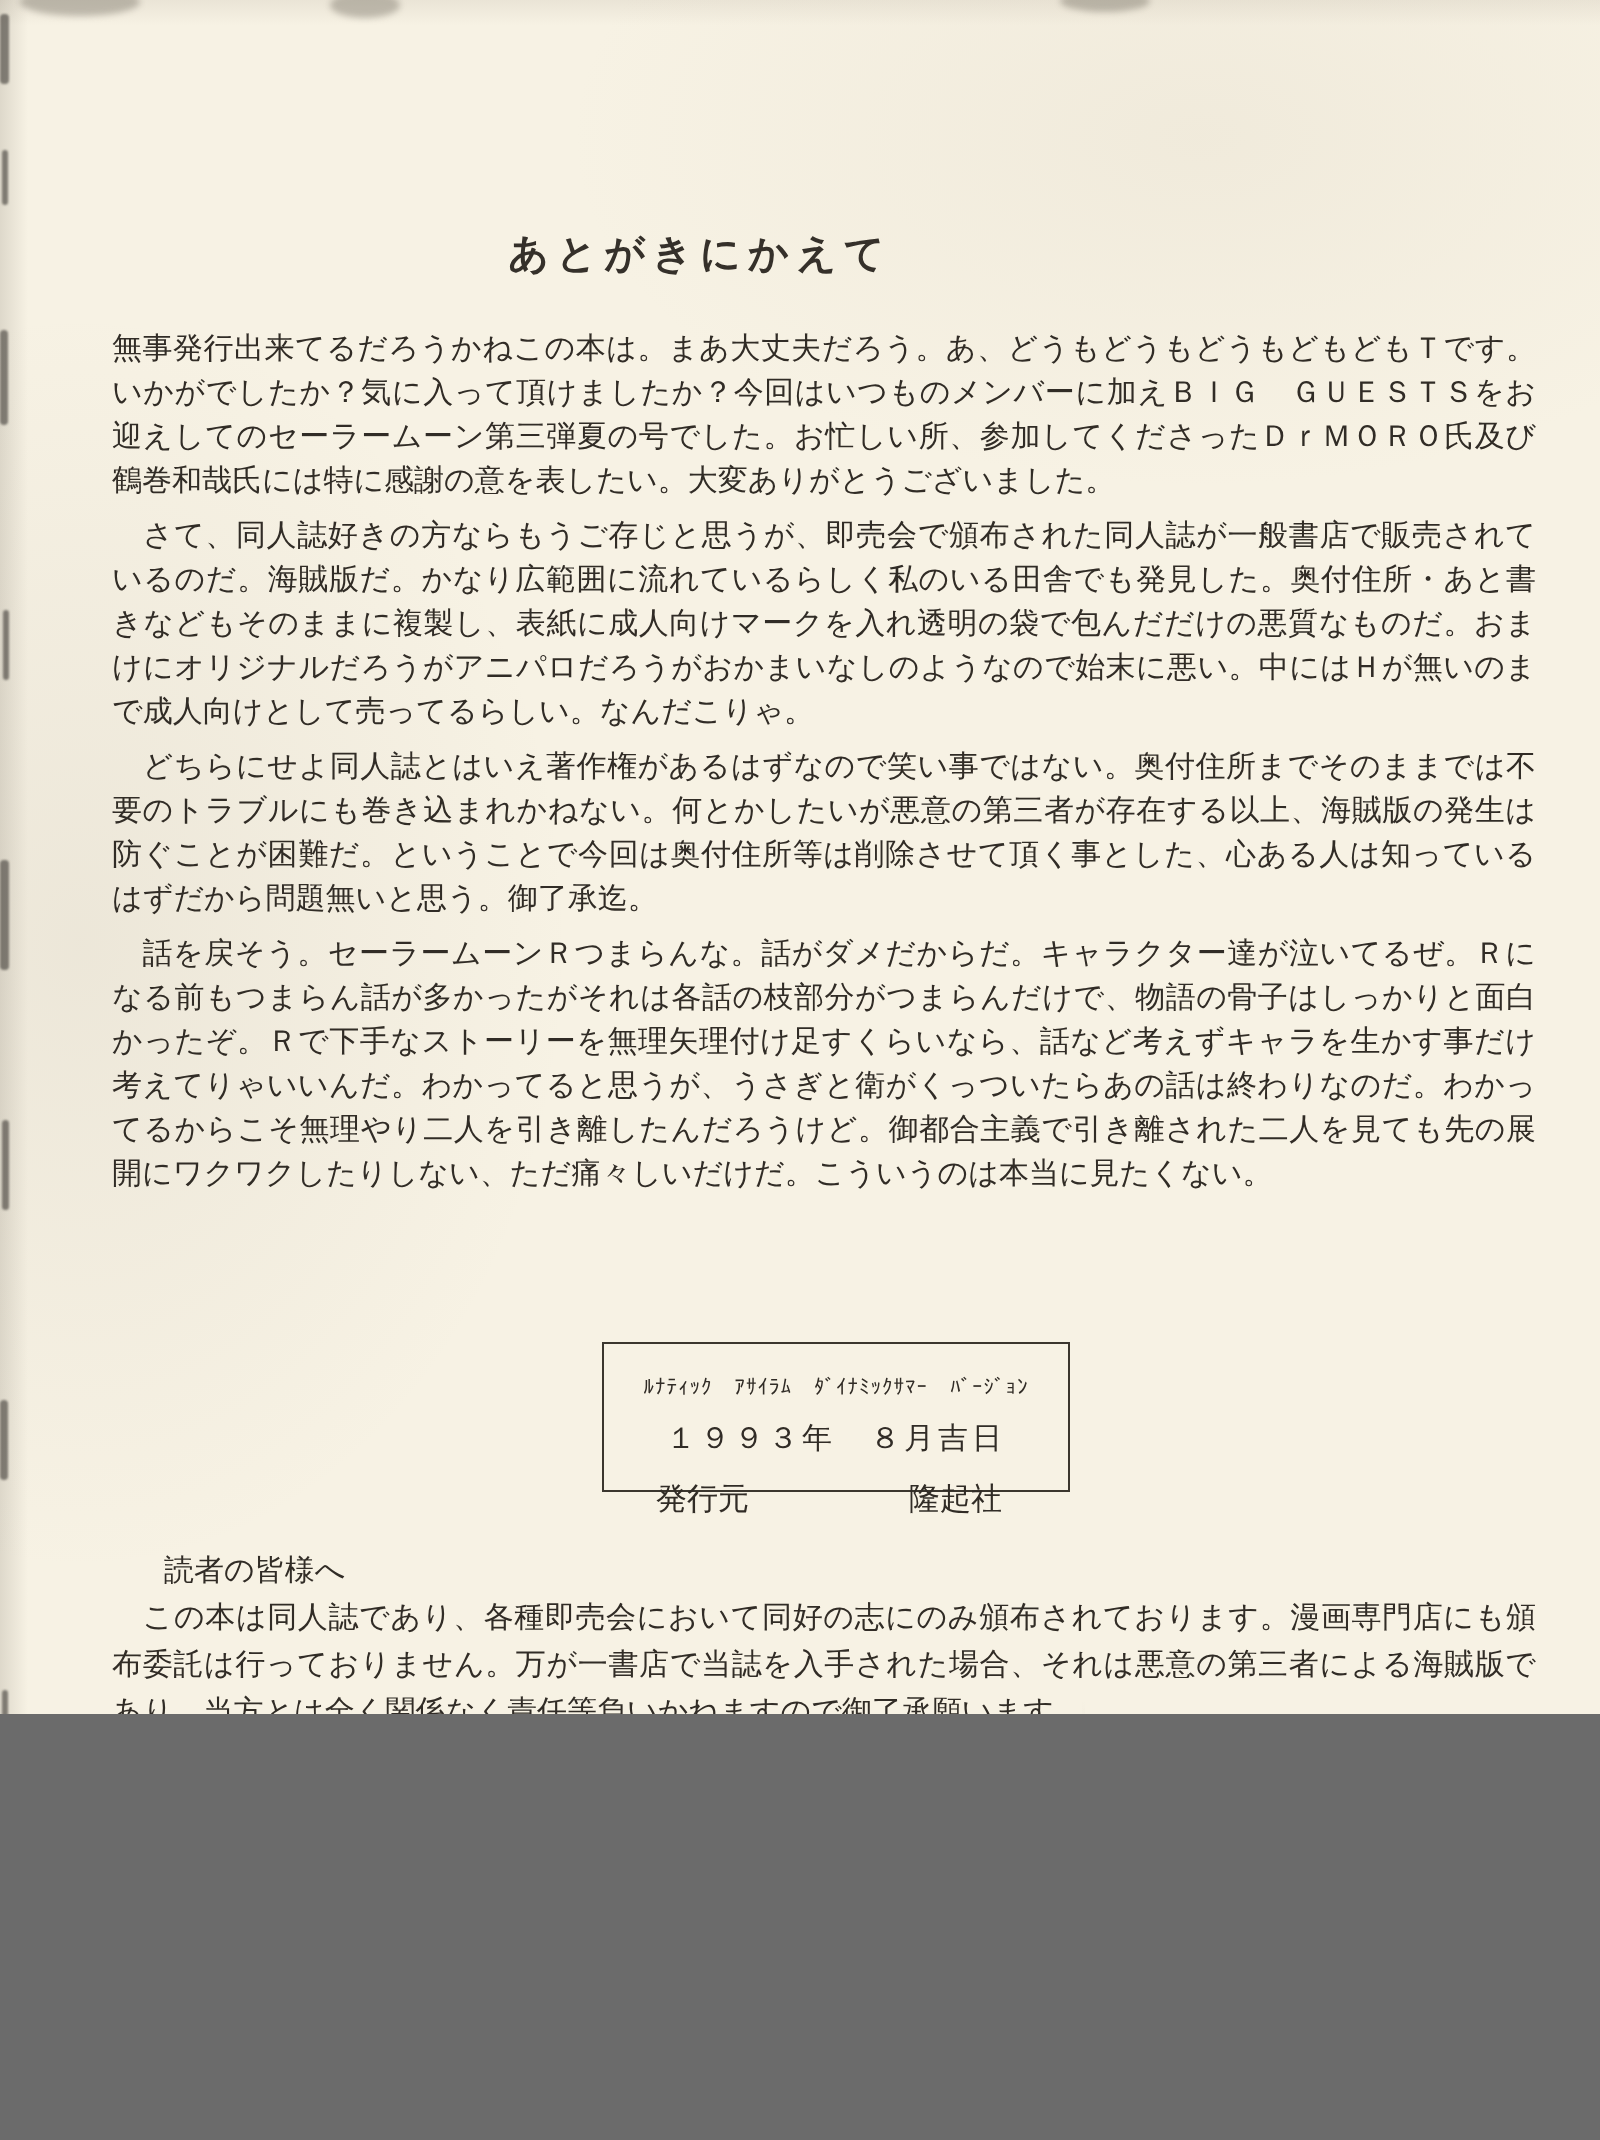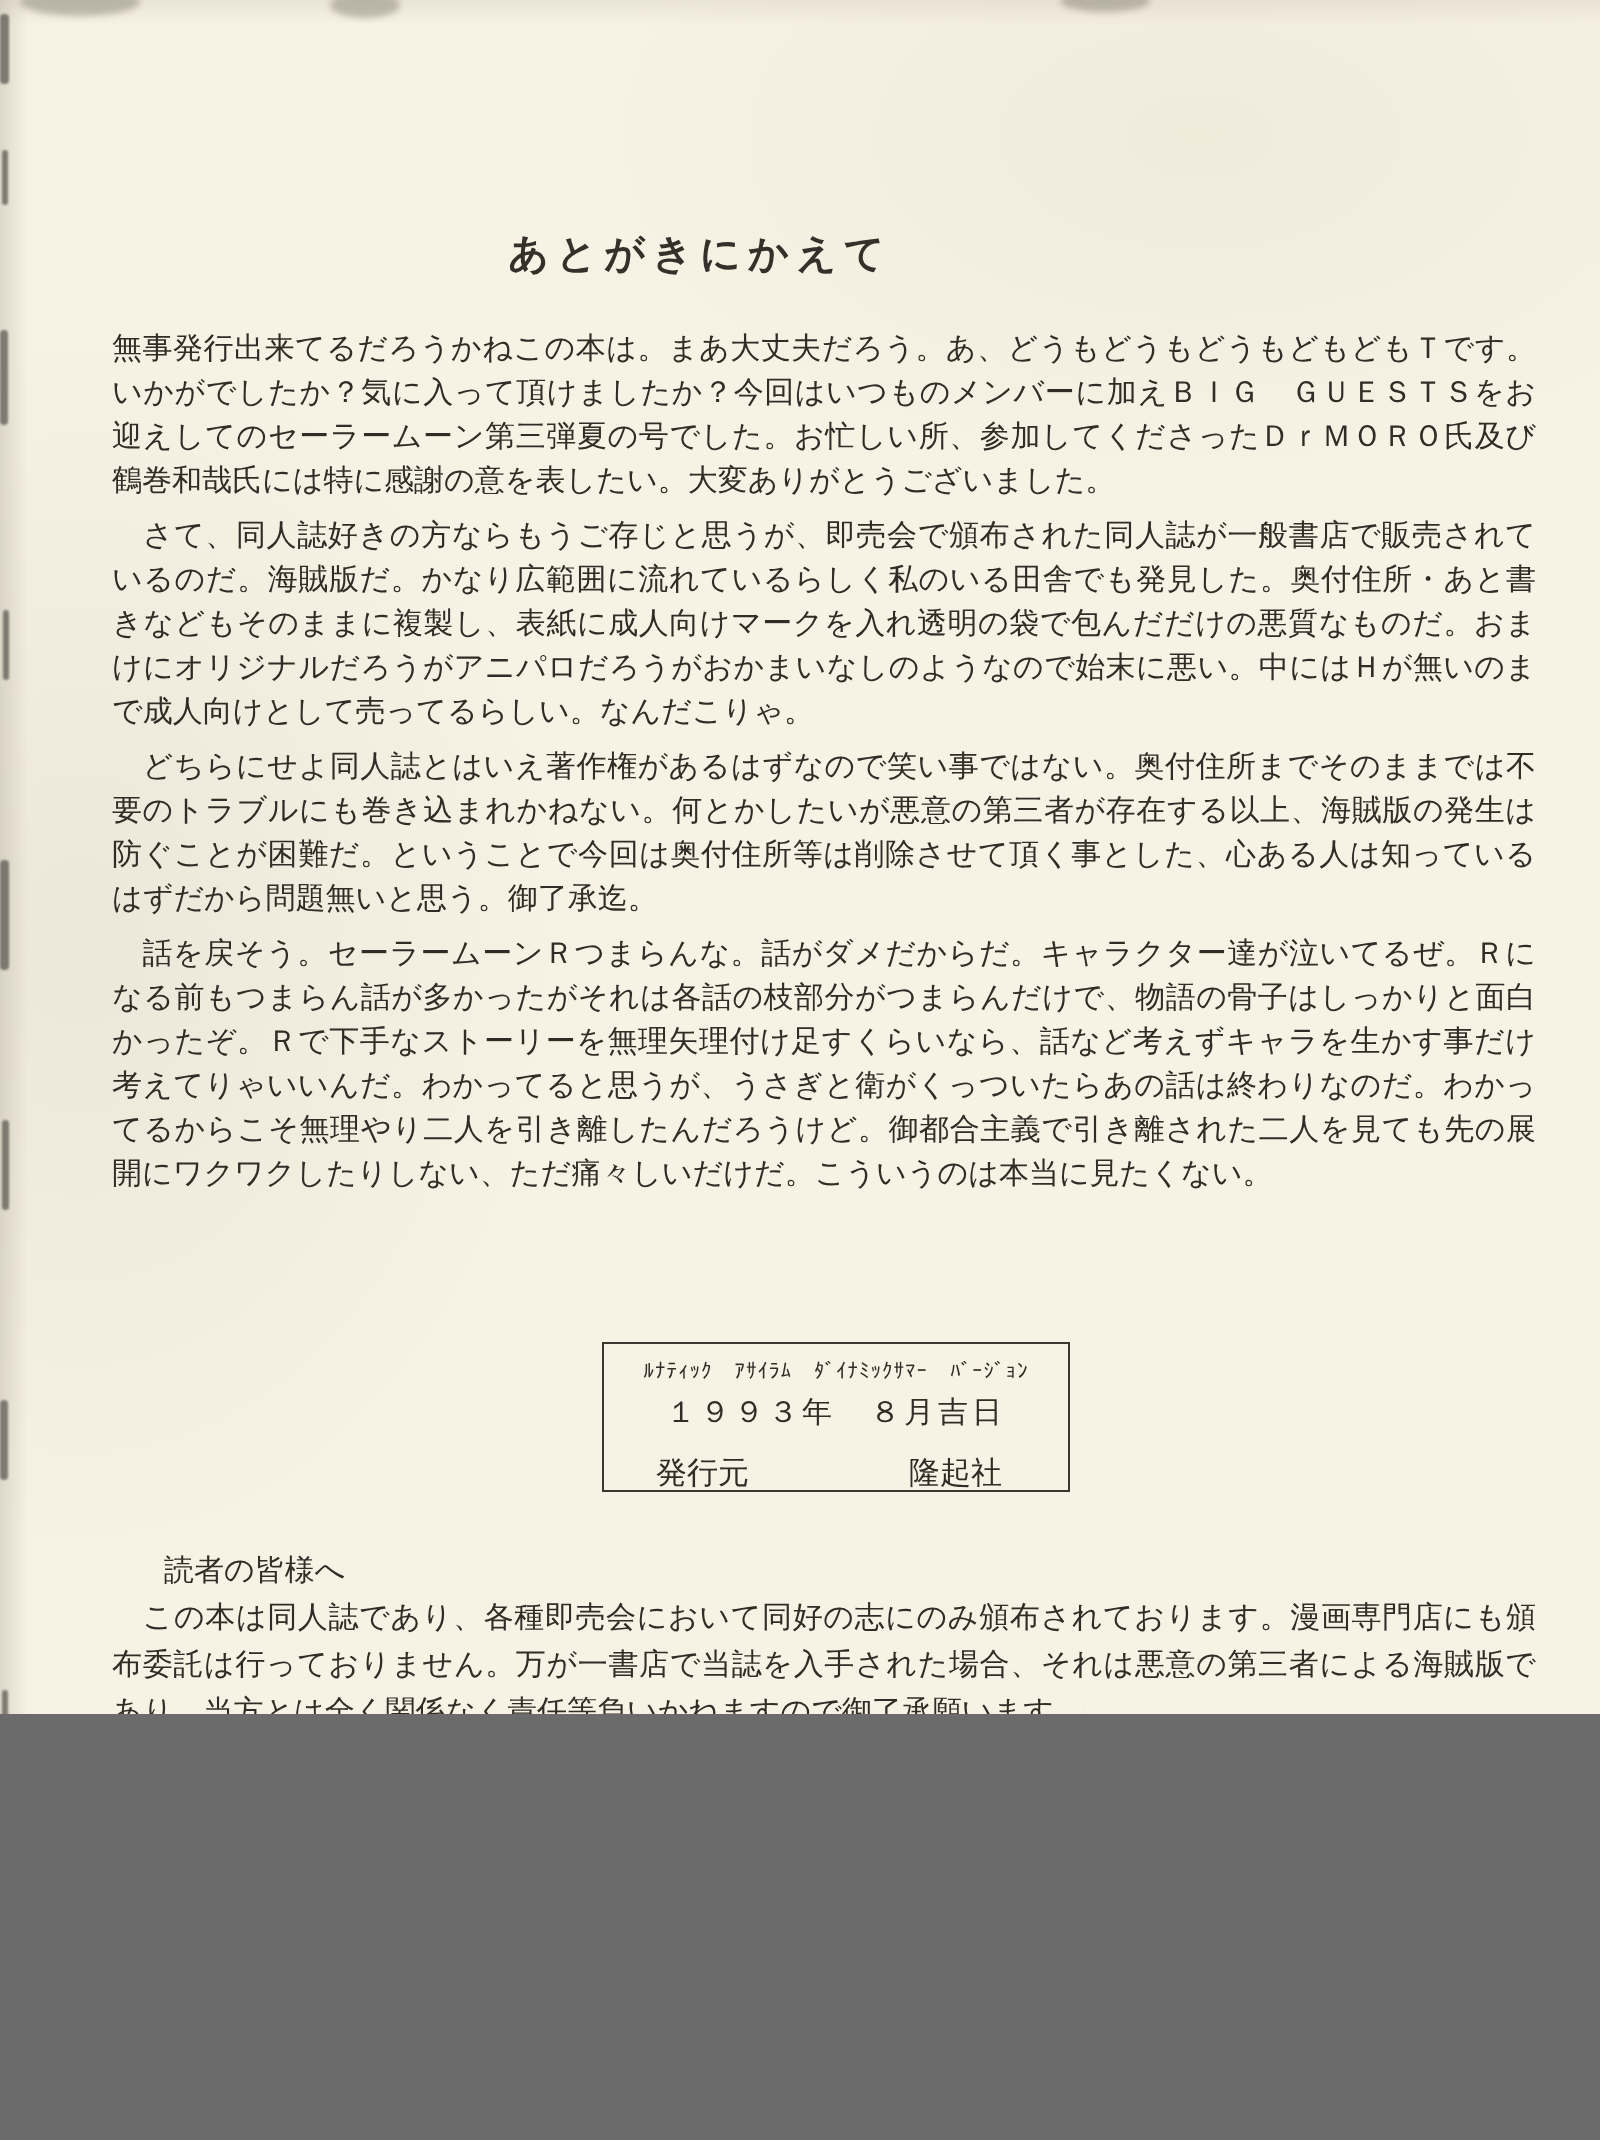--- a/index.html
+++ b/index.html
@@ -67,30 +67,30 @@
 
   .colophon-box {
     position: absolute;
     left: 602px;
     top: 1342px;
     width: 468px;
     height: 150px;
     border: 2px solid #3b362e;
     box-sizing: border-box;
     text-align: center;
-    padding-top: 15px;
+    padding-top: 31px;
   }
   .colophon-series {
     font-size: 21px;
     letter-spacing: 1px;
     white-space: nowrap;
   }
   .colophon-date {
     font-size: 30px;
-    margin-top: 8px;
+    margin-top: 18px;
     letter-spacing: 4px;
   }
   .colophon-publisher {
     display: flex;
     justify-content: space-between;
     padding: 0 66px 0 52px;
     font-size: 31px;
     margin-top: 19px;
   }
 

